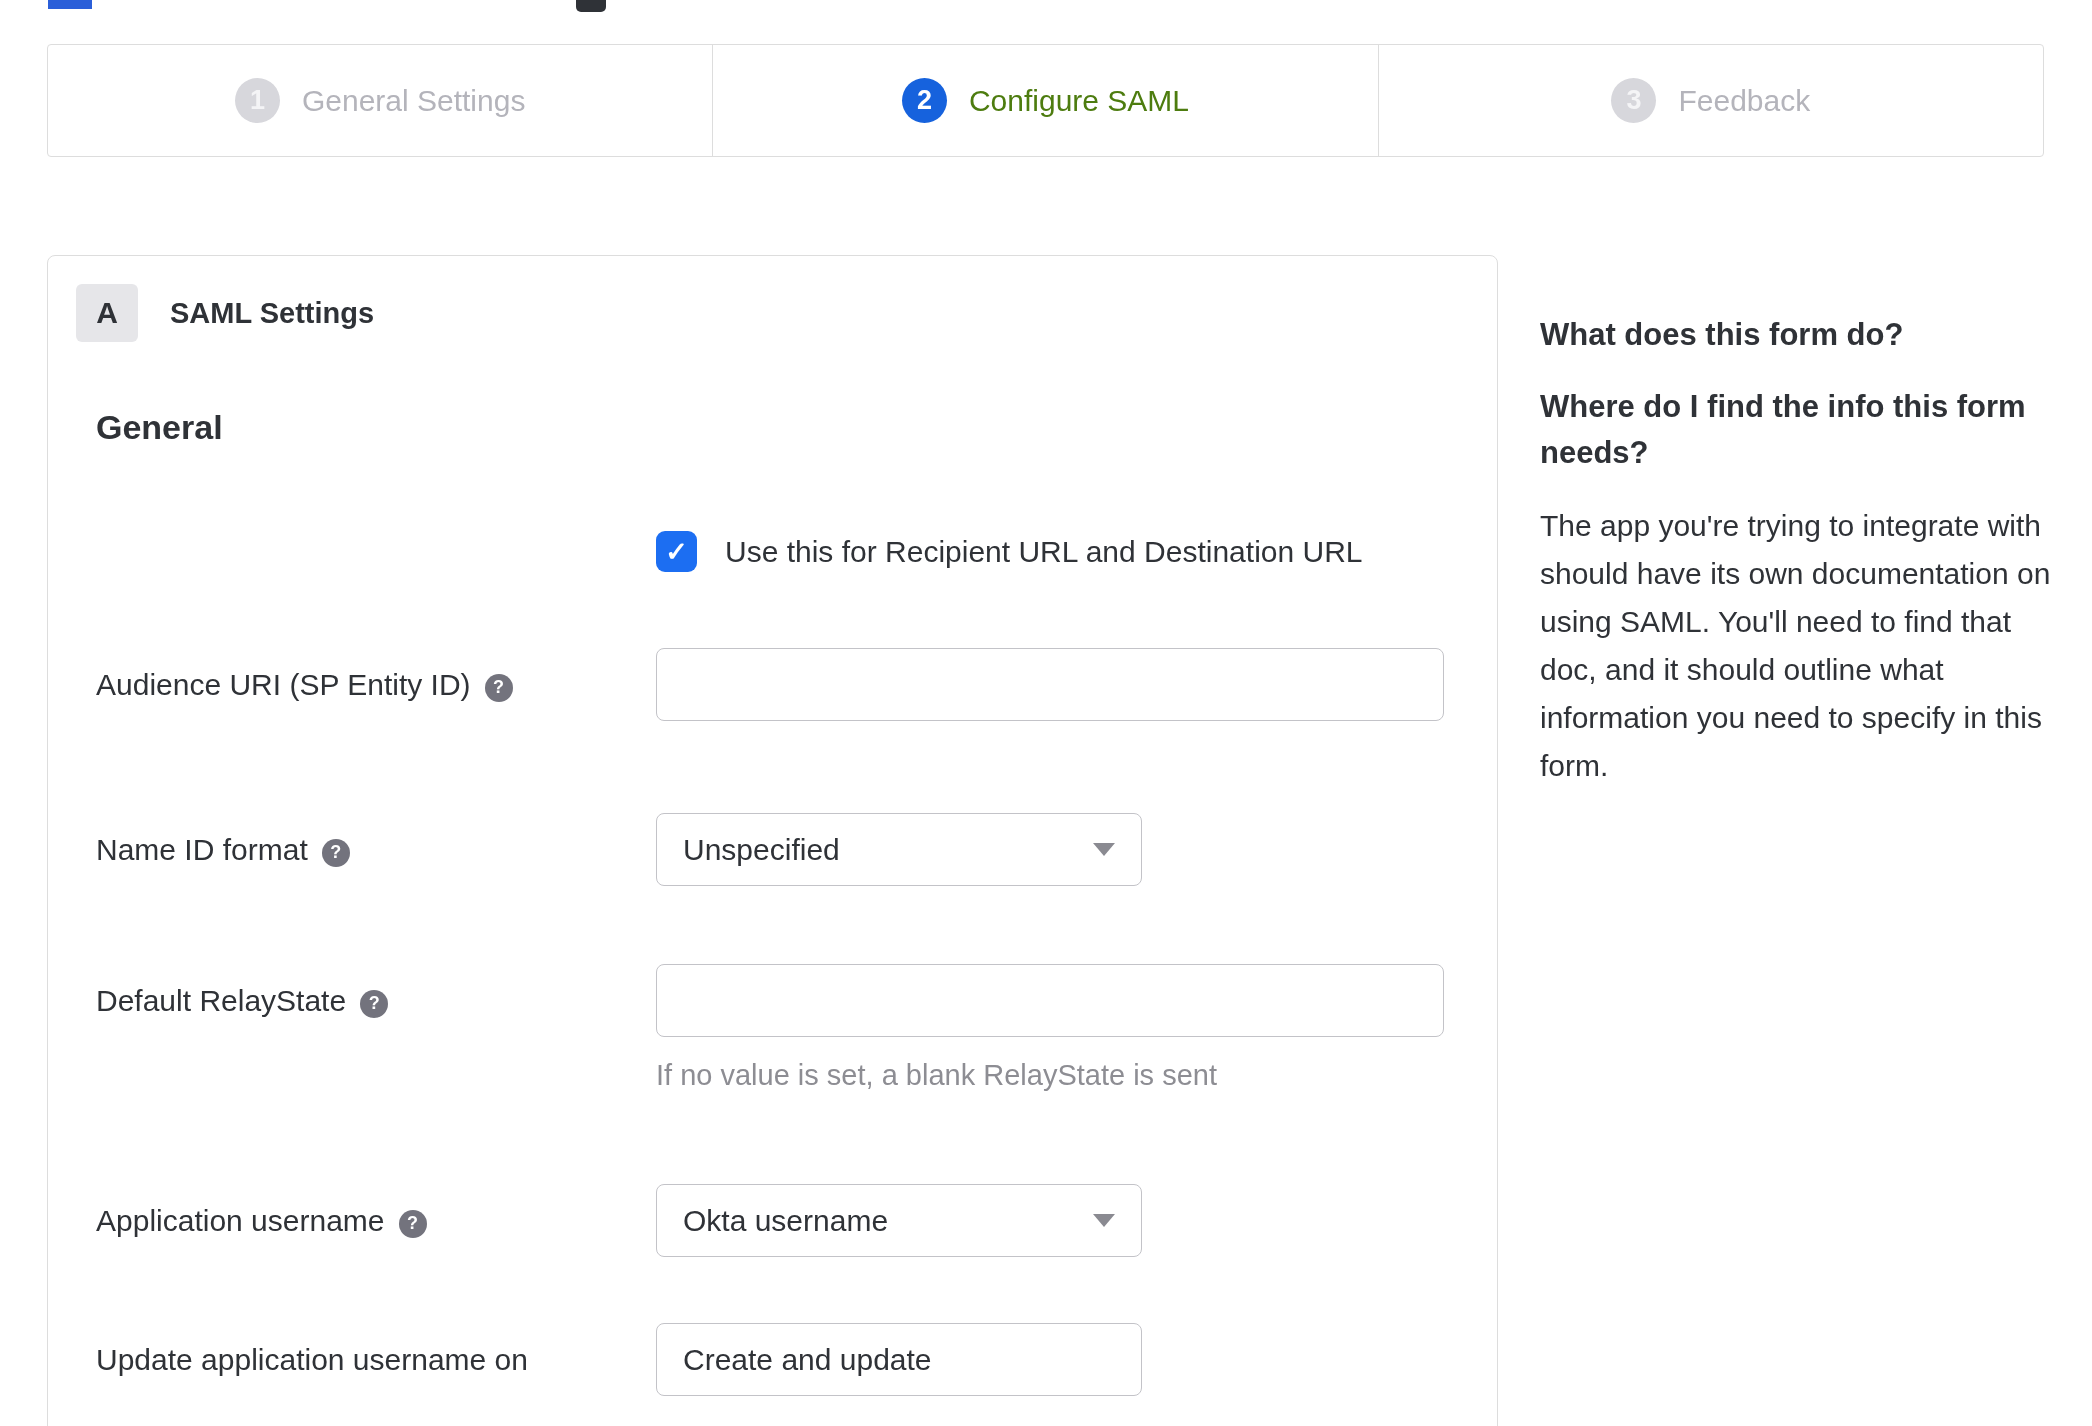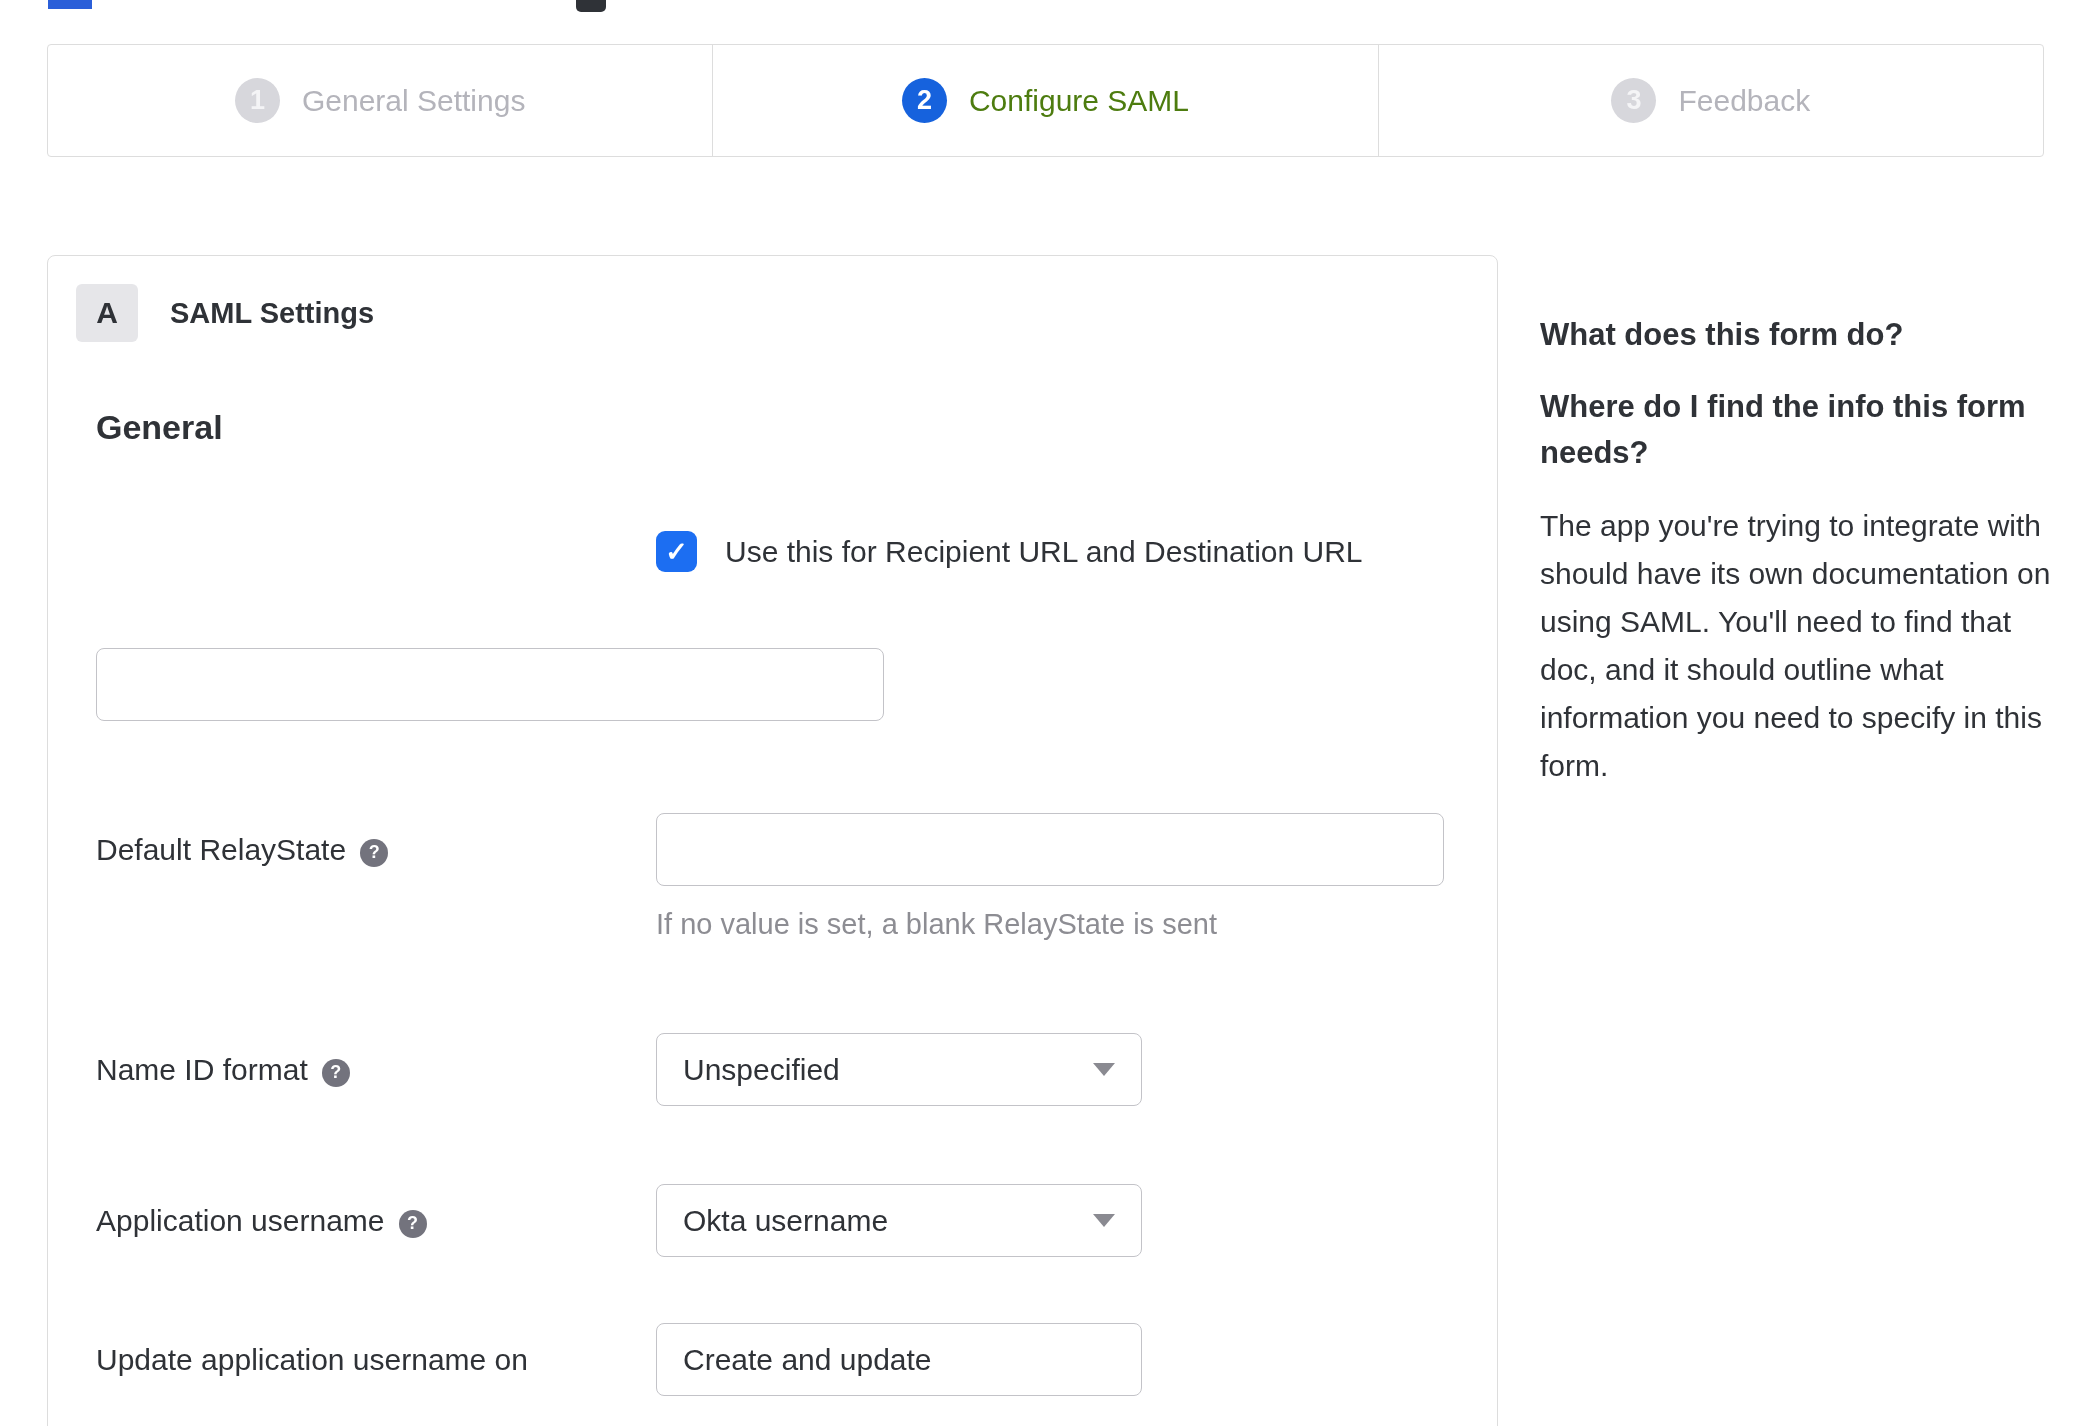--- a/index.html
+++ b/index.html
@@ -147,47 +147,50 @@
       <div class="row-label"></div>
       <div class="check-row">
         <div class="checkbox">
           <span>✓</span>
         </div>
         <div class="check-label">Use this for Recipient URL and Destination URL</div>
       </div>
     </div>
 
     <div class="row gap-audience">
+      <div class="row-label">
+        <span>Audience URI (SP Entity ID)</span><span class="help-icon">?</span>
+      </div>
       <div class="input-wrap">
         <input class="text-input" type="text" value="" style="">
+      </div>
+    </div>
+
+    <div class="row gap-nameid">
+      <div class="row-label">
+        <span>Name ID format</span><span class="help-icon">?</span>
+      </div>
+      <div class="select">
+        <span>Unspecified</span>
+        <span class="caret"></span>
       </div>
     </div>
 
     <div class="row gap-relay">
       <div class="row-label">
         <span>Default RelayState</span><span class="help-icon">?</span>
       </div>
       <div>
         <div class="input-wrap">
           <input class="text-input" type="text" value="" style="">
         </div>
         <div class="hint">If no value is set, a blank RelayState is sent</div>
       </div>
     </div>
 
-    <div class="row gap-nameid">
-      <div class="row-label">
-        <span>Name ID format</span><span class="help-icon">?</span>
-      </div>
-      <div class="select">
-        <span>Unspecified</span>
-        <span class="caret"></span>
-      </div>
-    </div>
-
     <div class="row gap-appuser">
       <div class="row-label">
         <span>Application username</span><span class="help-icon">?</span>
       </div>
       <div class="select">
         <span>Okta username</span>
         <span class="caret"></span>
       </div>
     </div>
 

